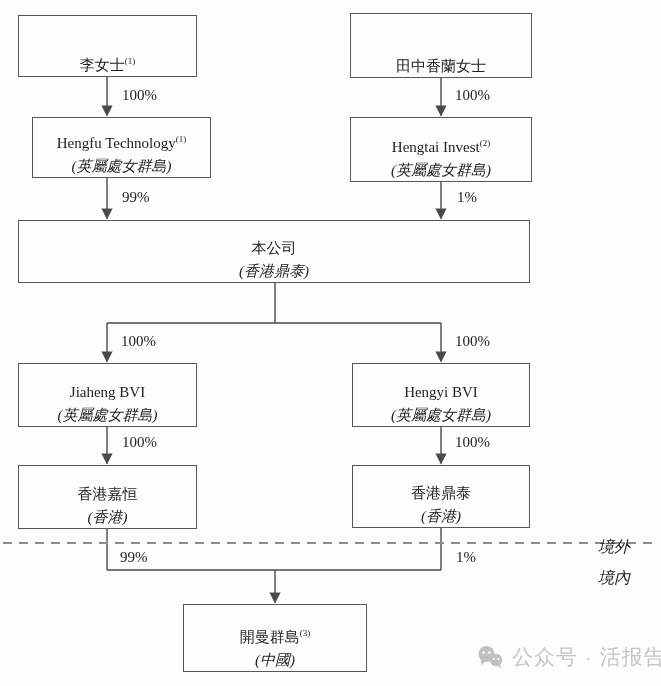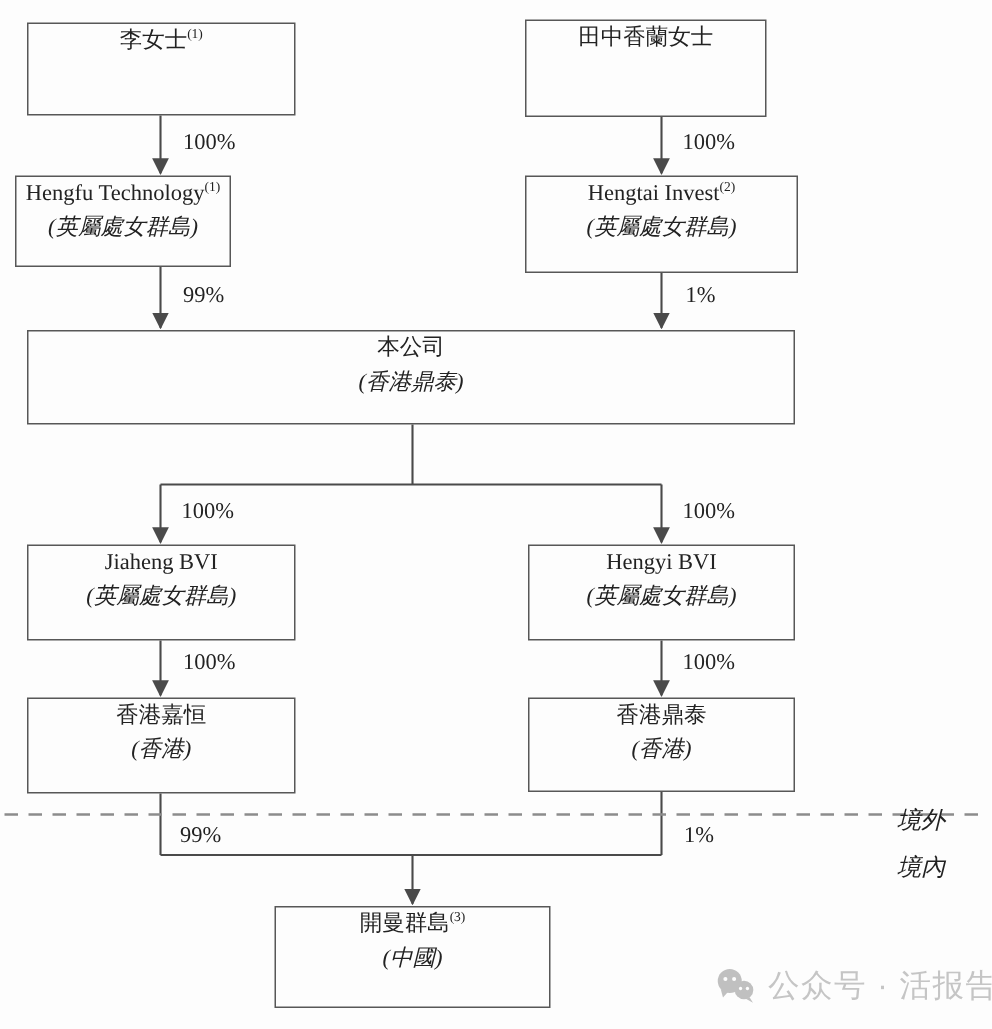--- a/index.html
+++ b/index.html
@@ -9,21 +9,21 @@
     font-family:"Liberation Serif","DejaVu Serif",serif;
     color:var(--text,#222);
   }
   svg.wires{position:absolute;left:0;top:0;}
   .wire{stroke:var(--ink,#4a4a4a);stroke-width:1.4;fill:none;}
   .dashed{stroke:var(--dash,#8c8c8c);stroke-width:1.8;stroke-dasharray:9 7;fill:none;}
   .arrhead{fill:var(--ink,#4a4a4a);}
   .node{
     position:absolute;box-sizing:border-box;
     border:1.6px solid #575757;background:transparent;
-    display:flex;flex-direction:column;align-items:center;justify-content:flex-start;
+    display:flex;flex-direction:column;align-items:center;justify-content:flex-end;
     text-align:center;line-height:1.5;font-size:15px;
   }
   .node .loc{font-style:italic;}
   .node sup{font-size:9px;line-height:0;}
   .pct{position:absolute;font-size:15px;white-space:nowrap;text-align:right;}
   .region{position:absolute;font-style:italic;font-size:16px;white-space:nowrap;margin-top:20px;}
   .wm{
     position:absolute;display:flex;align-items:center;gap:8px;
     color:var(--wm,#c5c5c5);
     font-family:"Liberation Sans","DejaVu Sans",sans-serif;
@@ -55,25 +55,25 @@
     <line class="wire" x1="107" y1="529" x2="107" y2="570"></line>
     <line class="wire" x1="441" y1="528" x2="441" y2="570"></line>
     <line class="wire" x1="107" y1="570" x2="441" y2="570"></line>
     <line class="wire" x1="275" y1="570" x2="275" y2="602.5" marker-end="url(#arr)"></line>
     <line class="dashed" x1="3" y1="543" x2="659" y2="543"></line>
   </svg>
 
   <div class="node" style="left:18px;top:15px;width:179px;height:62px">
     <div class="nm"><span>李女士</span><sup>(1)</sup></div>
   </div>
-  <div class="node" style="left:350px;top:13px;width:161px;height:65px">
+  <div class="node" style="left:350px;top:13px;width:182px;height:65px">
     <div class="nm"><span>田中香蘭女士</span></div>
   </div>
 
-  <div class="node" style="left:10px;top:117px;width:144px;height:61px">
+  <div class="node" style="left:32px;top:117px;width:179px;height:61px">
     <div class="nm"><span>Hengfu Technology</span><sup>(1)</sup></div>
     <div class="loc">(英屬處女群島)</div>
   </div>
   <div class="node" style="left:350px;top:117px;width:182px;height:65px">
     <div class="nm"><span>Hengtai Invest</span><sup>(2)</sup></div>
     <div class="loc">(英屬處女群島)</div>
   </div>
 
   <div class="node" style="left:18px;top:220px;width:512px;height:63px">
     <div class="nm">本公司</div>

